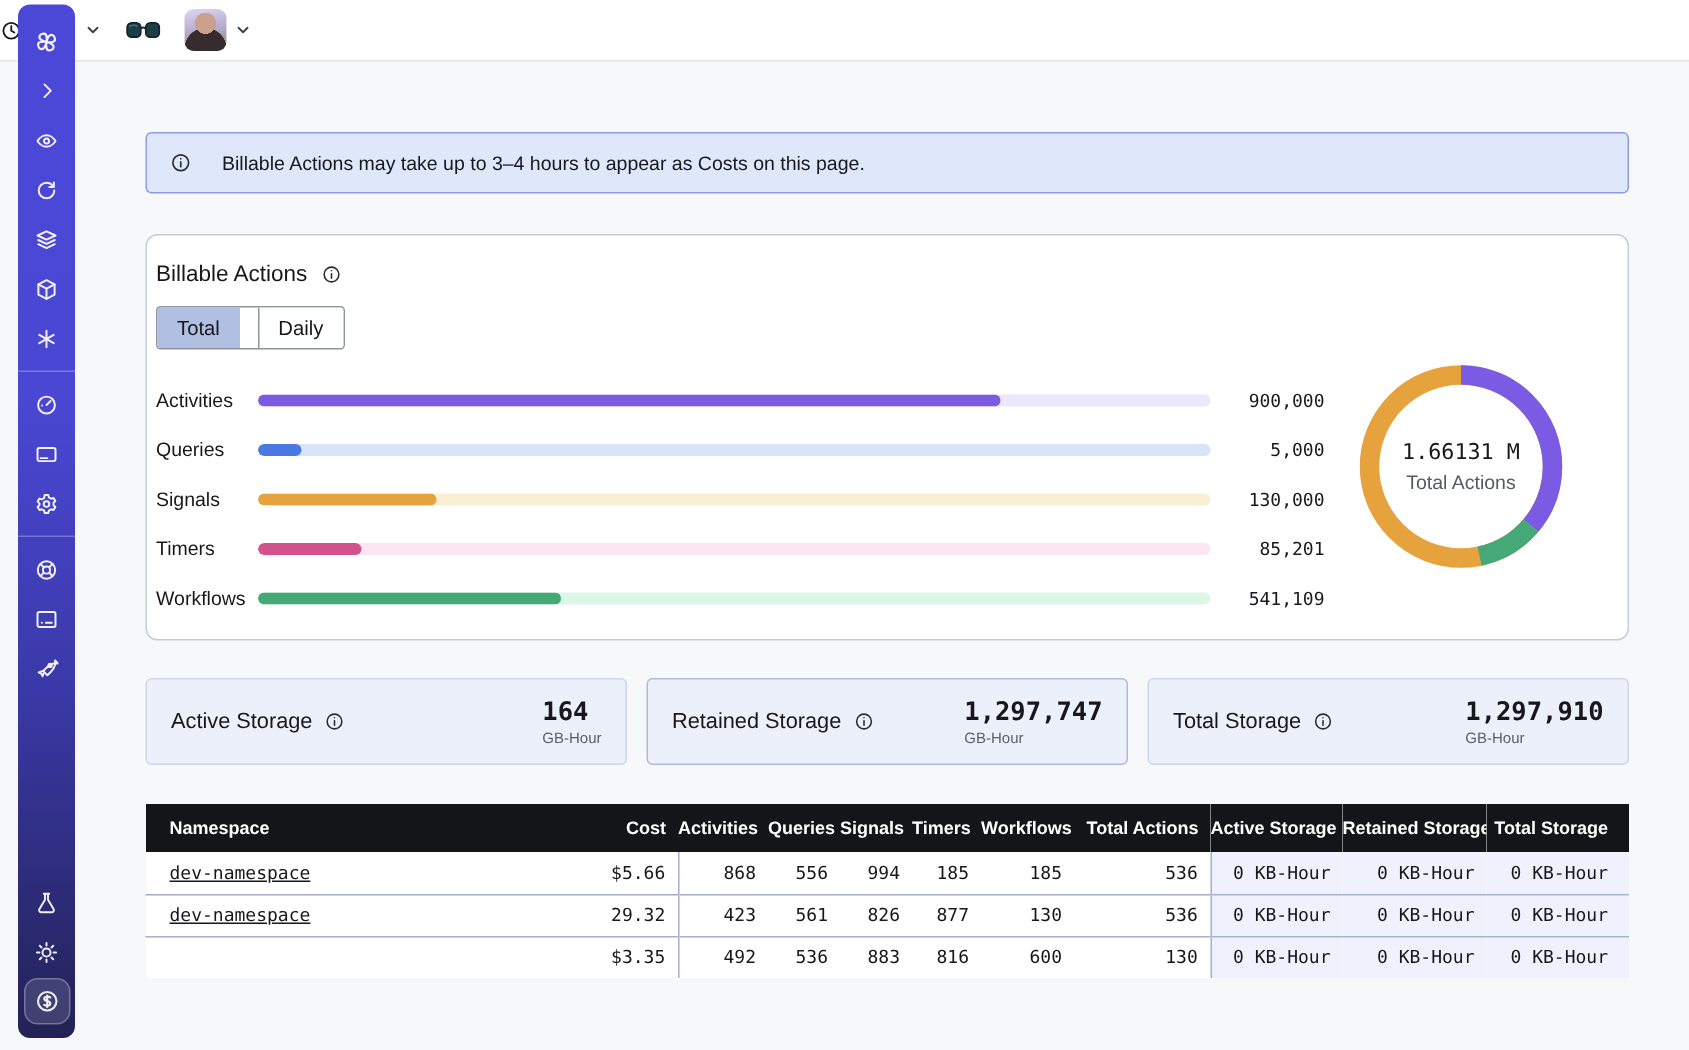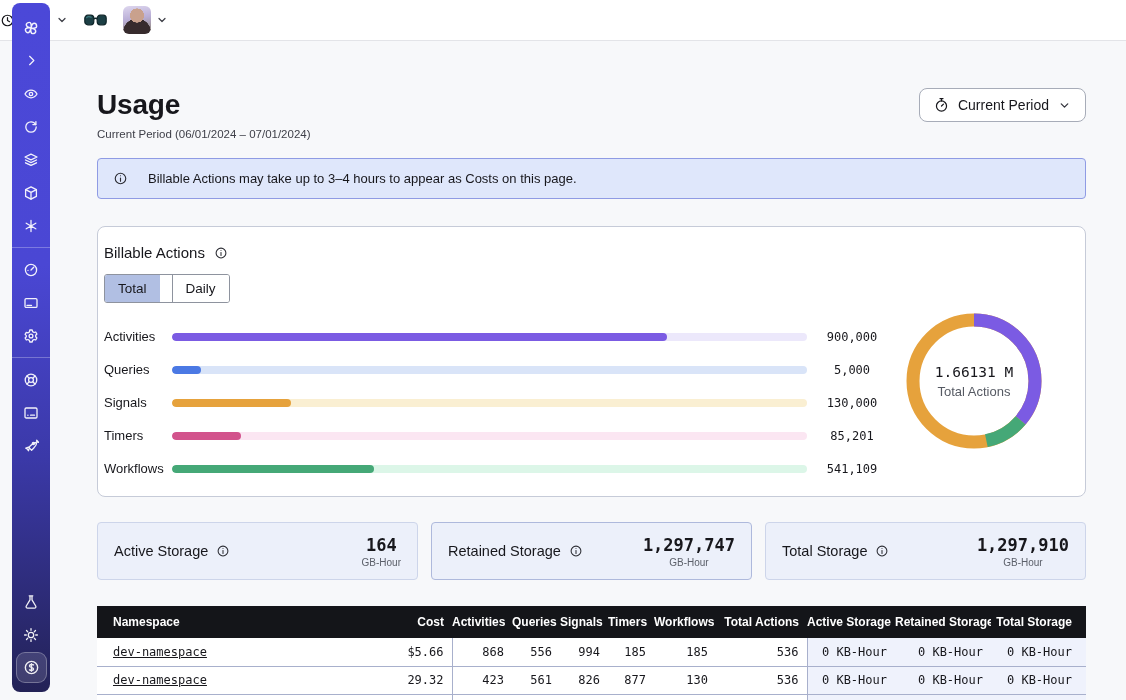--- a/index.html
+++ b/index.html
@@ -80,38 +80,38 @@
   .tab + .tab { border-left:1px solid #8E939E;text-align:center; }
   .tab.selected { background:#B1BFE3; }
 
   .billable-body { display:flex; align-items:flex-start; }
   .bars { flex:1; display:flex; flex-direction:column; gap:18px; margin-top:26px; }
   .bar-row { display:flex; align-items:center; }
   .bar-label { width:68px; font-size:13px; flex:none; }
   .bar-track { flex:1; height:8px; border-radius:4px; overflow:hidden; }
   .bar-fill { height:8px; border-radius:4px; }
   .bar-value {
-    min-width:62px; margin-left:14px; text-align:center;
+    min-width:62px; margin-left:14px; text-align:right;
     font-family:"DejaVu Sans Mono", monospace; font-size:12px;
   }
   .donut-wrap { width:182px; flex:none; position:relative; margin-top:3px;
     display:flex; align-items:center; justify-content:center; height:150px; }
   .donut-center { position:absolute; text-align:center; }
   .donut-num { font-family:"DejaVu Sans Mono", monospace; font-size:14.5px; color:#17171C; }
   .donut-sub { font-size:13px; color:#565A63; margin-top:4px; }
 
   
   .storage-row { display:flex; gap:13px; margin-bottom:26px; }
   .storage-card {
     flex:1; background:#ECF0FA; border:1px solid #CDD5EA; border-radius:4px;
     height:58px; padding:8px 16px; display:flex; justify-content:space-between; align-items:center;
   }
   .storage-card.mid { border-color:#AEB9DC; }
   .storage-label { font-size:14.5px; display:flex; align-items:center; gap:8px; }
-  .storage-value { text-align:center; }
+  .storage-value { text-align:left; }
   .storage-num { font-family:"DejaVu Sans Mono", monospace; font-size:17px; font-weight:700; }
   .storage-unit { font-size:10px; color:#5C606A; margin-top:2px; }
 
   
   table.usage { width:100%; border-collapse:collapse; table-layout:fixed; }
   table.usage thead th {
     background:#141519; color:#fff; font-size:12px; font-weight:600;
     height:32px; padding:0 8px 0 0; text-align:right; white-space:nowrap; overflow:hidden;
   }
   table.usage th.c0 { text-align:left; padding-left:16px; }
@@ -264,40 +264,20 @@
         <svg width="17" height="17" viewBox="0 0 16 16" fill="none" stroke="currentColor" stroke-width="1.3" stroke-linecap="round" stroke-linejoin="round">
           <circle cx="8" cy="8" r="5.8"></circle>
           <path d="M8 4.4v7.2M9.9 5.6c-1.4-.9-3.8-.6-3.8.9 0 1.8 3.8 1 3.8 2.9 0 1.5-2.4 1.8-3.8.9"></path>
         </svg>
       </div>
     </div>
   </div>
 
 <div class="content">
 
-  <div class="page-head">
-    <div>
-      <div class="page-title">Usage</div>
-      <div class="page-subtitle">Current Period (06/01/2024 – 07/01/2024)</div>
-    </div>
-    <button class="period-btn">
-      <span>
-        <svg width="15" height="16" viewBox="0 0 16 17" fill="none" stroke="currentColor" stroke-width="1.3" stroke-linecap="round" stroke-linejoin="round">
-            <circle cx="8" cy="9.6" r="5.4"></circle>
-            <path d="M6.4 1.6h3.2M8 1.6v2.6M8 9.6l2.1-2.1"></path>
-          </svg>
-      </span>
-      <span>Current Period</span>
-      <span class="chev">
-        <svg width="13" height="13" viewBox="0 0 16 16" fill="none" stroke="currentColor" stroke-width="1.6" stroke-linecap="round" stroke-linejoin="round">
-            <path d="M4 6l4 4 4-4"></path>
-          </svg>
-      </span>
-    </button>
-  </div>
 
   <div class="banner">
     <span class="info-i">
       <svg width="15" height="15" viewBox="0 0 16 16" fill="none" stroke="currentColor" stroke-width="1.2" stroke-linecap="round">
           <circle cx="8" cy="8" r="5.6"></circle>
           <path d="M8 7.4v3.4"></path>
           <circle cx="8" cy="5.1" r="0.6" fill="currentColor" stroke="none"></circle>
         </svg>
     </span>
     <span>Billable Actions may take up to 3–4 hours to appear as Costs on this page.</span>

